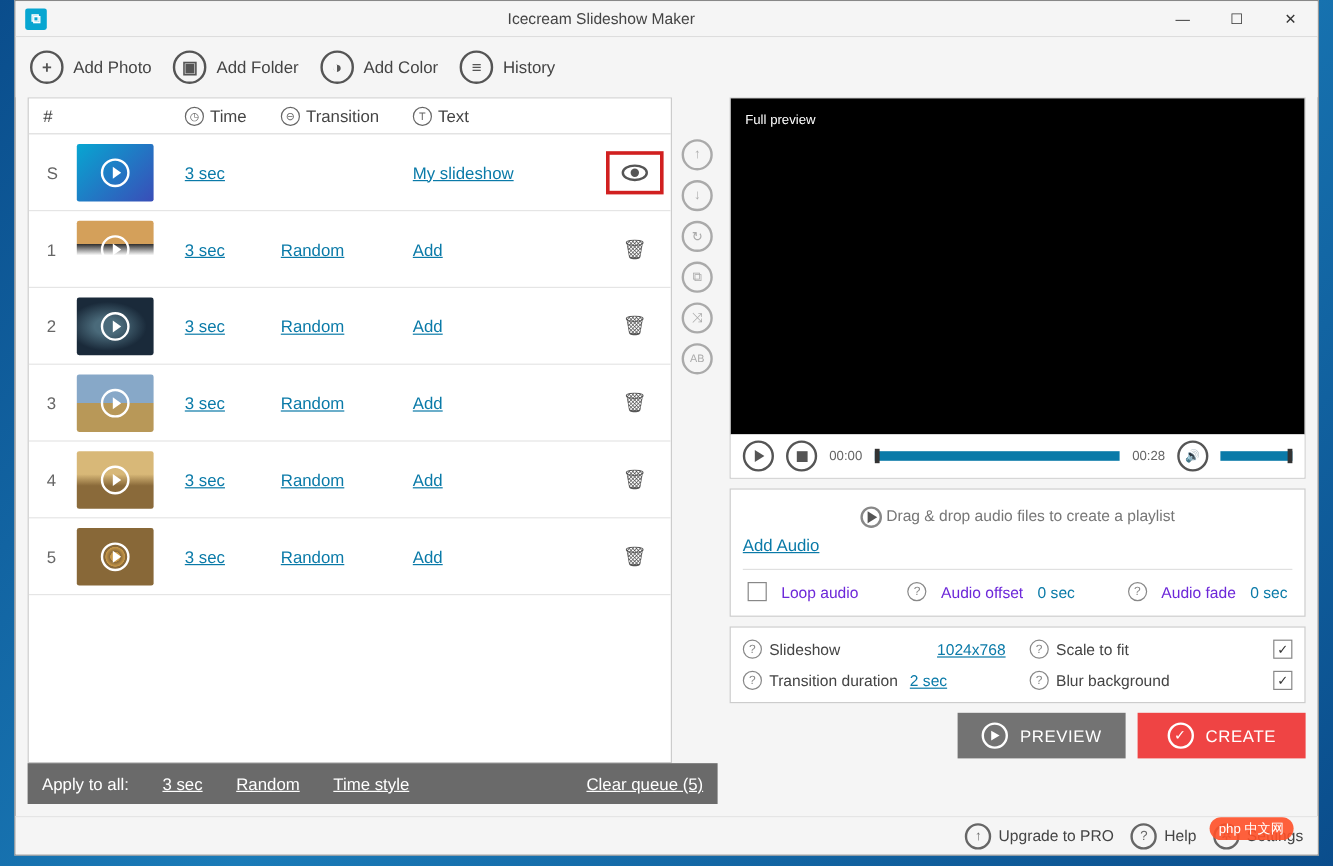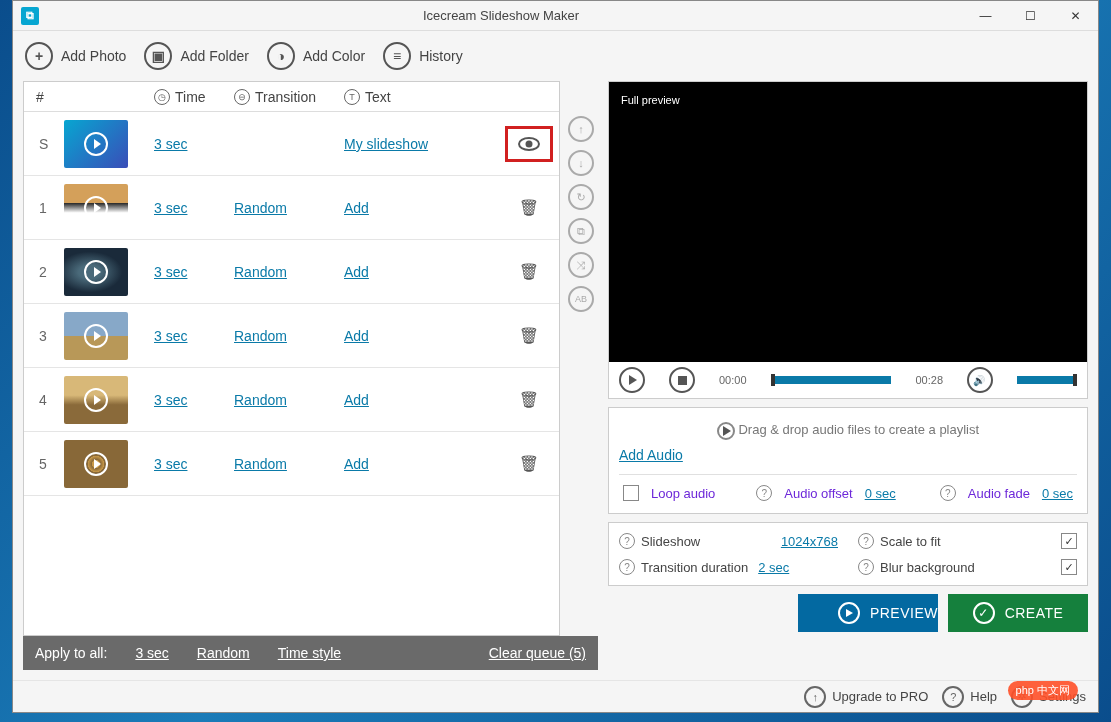--- a/index.html
+++ b/index.html
@@ -66,50 +66,50 @@
 
 .filerow { height: 36px; display: flex; align-items: center; gap: 10px; margin-top: 20px; }
 .filerow .lbl { color: #333; font-size: 14px; }
 .filerow input { flex: 1; height: 28px; border: 1px solid #bbb; padding: 0 8px; font-size: 13px; background: #fff; }
 .filerow .ext { width: 60px; color: #333; font-size: 13px; }
 .dropdown { width: 26px; height: 26px; border: 2px solid #555; border-radius: 50%; display: flex; align-items: center; justify-content: center; cursor: pointer; }
 .dropdown::after { content: ''; border-top: 7px solid #555; border-left: 5px solid transparent; border-right: 5px solid transparent; }
 
 .preview { border: 1px solid #ccc; background: #fff; }
 .videobox { height: 280px; background: #000; color: #fff; font-size: 11px; padding: 12px; }
-.controls { height: 36px; display: flex; align-items: center; gap: 24px; padding: 0 10px; background: #fff; }
+.controls { height: 36px; display: flex; align-items: center; gap: 10px; padding: 0 10px; background: #fff; }
 .ctrlcirc { width: 26px; height: 26px; border: 2px solid #555; border-radius: 50%; display: flex; align-items: center; justify-content: center; cursor: pointer; }
 .ctrlcirc.play::after { content: ''; border-left: 8px solid #555; border-top: 5px solid transparent; border-bottom: 5px solid transparent; margin-left: 2px; }
 .ctrlcirc.stop::after { content: ''; width: 9px; height: 9px; background: #555; }
 .time { color: #666; font-size: 11px; }
 .seekbar { flex: 1; height: 8px; background: #0a7aa8; position: relative; }
 .seekbar .knob { position: absolute; left: 0; top: -2px; width: 4px; height: 12px; background: #333; }
 .volbar { width: 60px; height: 8px; background: #0a7aa8; position: relative; }
 .volbar .knob { position: absolute; right: 0; top: -2px; width: 4px; height: 12px; background: #333; }
 
 .audiobox { border: 1px solid #ccc; background: #fff; padding: 10px; }
 .audiodrop { text-align: center; color: #777; font-size: 13px; padding: 4px 0 6px 0; }
 .addaudio { text-align: left; }
 .addaudio a { color: #0a7aa8; text-decoration: underline; cursor: pointer; font-size: 14px; }
 .audiorow { display: flex; align-items: center; gap: 12px; padding: 10px 4px 2px 4px; border-top: 1px solid #e0e0e0; margin-top: 10px; }
 .chk { width: 16px; height: 16px; border: 1px solid #888; }
 .audiorow .text { color: #6d28d9; font-size: 13px; }
 .qmark { width: 16px; height: 16px; border: 1.5px solid #888; border-radius: 50%; display: inline-flex; align-items: center; justify-content: center; font-size: 10px; color: #888; }
-.linksm { color: #0a7aa8; text-decoration: underline; font-size: 13px; }
+.linksm { color: #0a7aa8; font-size: 13px; }
 
 .settingsbox { border: 1px solid #ccc; background: #fff; padding: 10px; display: grid; grid-template-columns: 1fr 1fr; gap: 10px 20px; }
 .srow { display: flex; align-items: center; gap: 6px; font-size: 13px; color: #444; }
 .srow .val { color: #0a7aa8; text-decoration: underline; margin-left: 4px; }
 .chkon { width: 16px; height: 16px; border: 1px solid #888; display: flex; align-items: center; justify-content: center; margin-left: auto; font-size: 11px; color: #333; }
 
 .actionrow { display: flex; gap: 10px; }
 .actionrow .sp { flex: 1; }
 .bigbtn { width: 140px; height: 38px; display: flex; align-items: center; justify-content: center; gap: 10px; color: #fff; font-size: 14px; letter-spacing: 0.5px; cursor: pointer; }
-.bigbtn.preview-btn { background: #0369a1; justify-content: flex-end; }
-.bigbtn.create-btn { background: #15803d; }
+.bigbtn.preview-btn { background: #737373; }
+.bigbtn.create-btn { background: #ef4444; }
 .bigbtn .icn { width: 22px; height: 22px; border: 2px solid #fff; border-radius: 50%; display: flex; align-items: center; justify-content: center; }
 .bigbtn.preview-btn .icn::after { content: ''; border-left: 7px solid #fff; border-top: 4px solid transparent; border-bottom: 4px solid transparent; margin-left: 2px; }
 .bigbtn.create-btn .icn::after { content: '✓'; font-size: 12px; color: #fff; }
 
 .footer { height: 32px; display: flex; align-items: center; justify-content: flex-end; gap: 14px; padding: 0 12px; color: #444; font-size: 13px; background: #f5f5f5; border-top: 1px solid #e5e5e5; }
 .footer .fcirc { width: 22px; height: 22px; border: 2px solid #666; border-radius: 50%; display: flex; align-items: center; justify-content: center; font-size: 11px; color: #666; }
 .footer .watermark { position: absolute; right: 20px; bottom: 12px; background: rgba(255,80,40,0.9); color: #fff; padding: 2px 8px; border-radius: 10px; font-size: 11px; }
 .footer .flink { display: flex; align-items: center; gap: 6px; cursor: pointer; }
 </style>
 </head>

